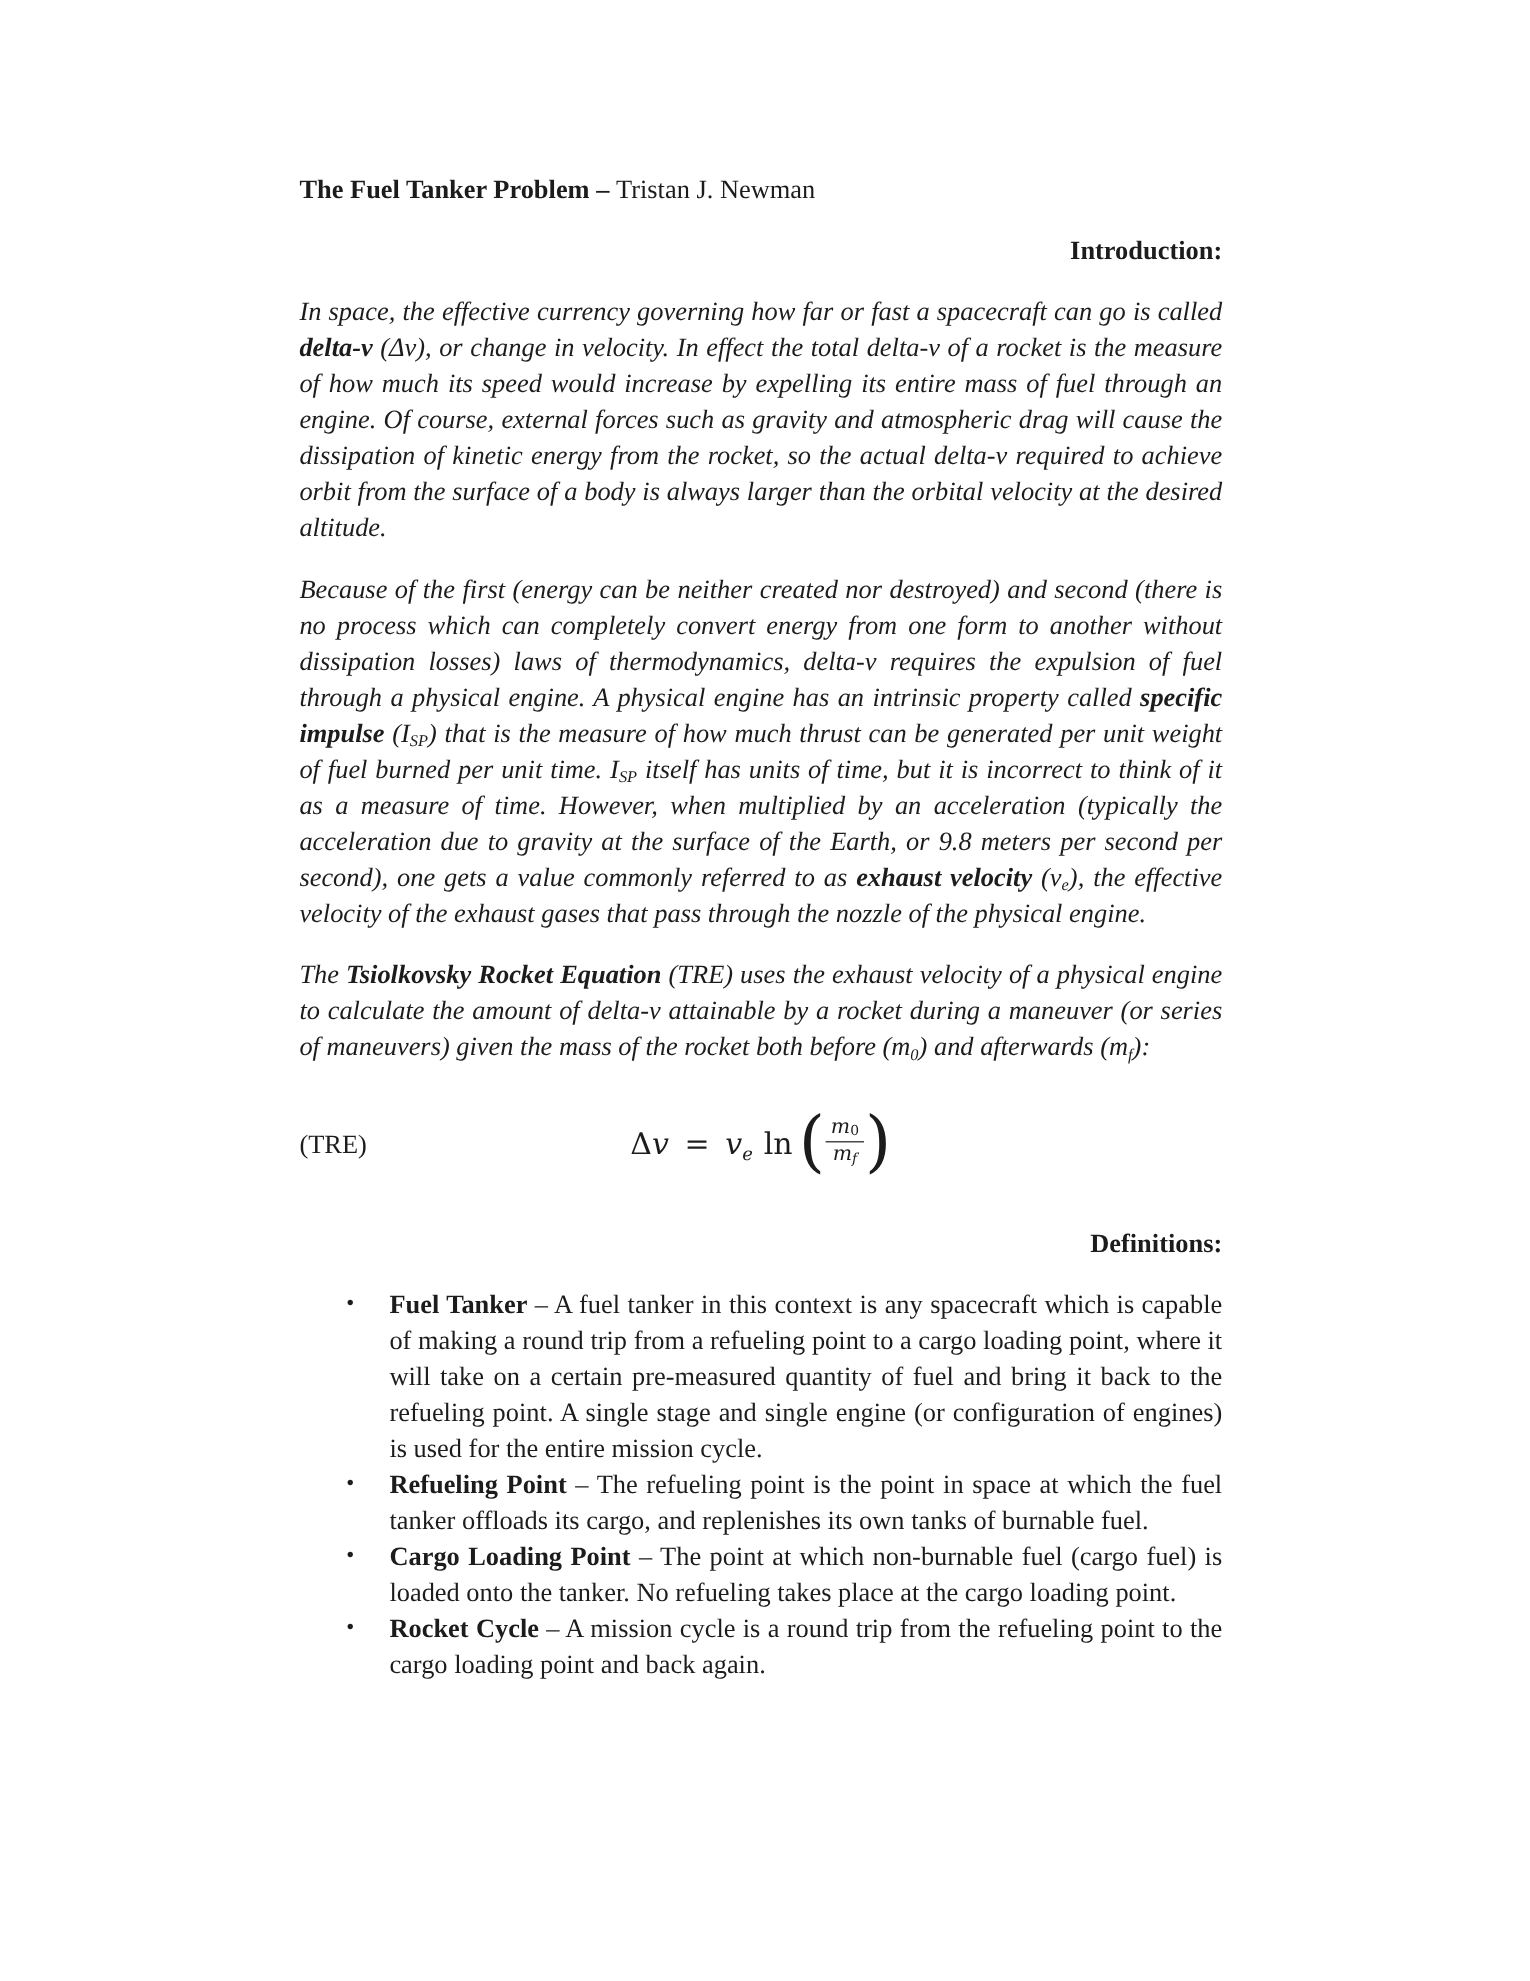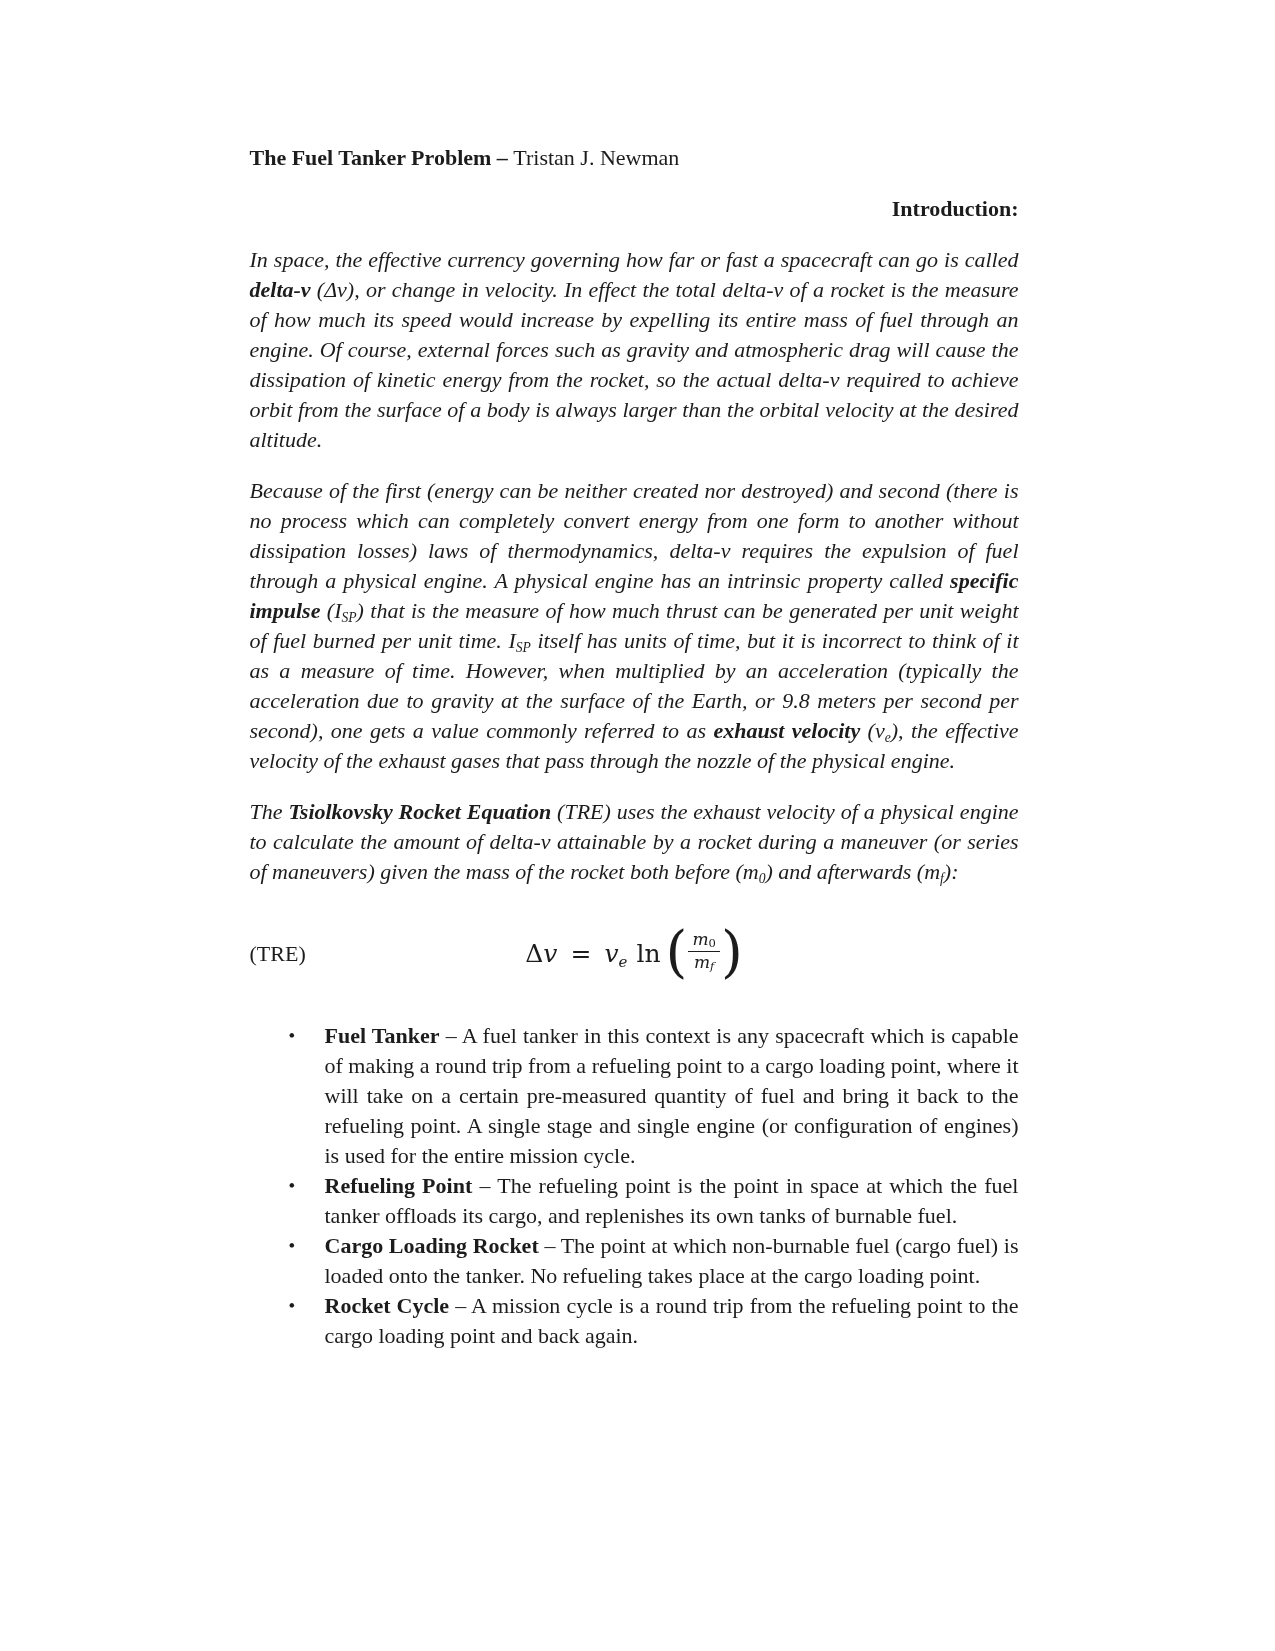--- a/index.html
+++ b/index.html
@@ -143,29 +143,30 @@
         <span class="paren">(</span>
         <span class="frac">
           <span class="num"><span class="eq-it">m</span><sub class="ss">0</sub></span>
           <span class="den"><span class="eq-it">m</span><sub class="ss eq-it">f</sub></span>
         </span>
         <span class="paren">)</span>
     </span>
   </div>
 
 
+  <p class="heading">Definitions:</p>
 
   <ul class="defs">
     <li>
       <span class="bullet">•</span><b>Fuel Tanker</b><span> – A fuel tanker in this context is any spacecraft which is capable of making a round trip from a refueling point to a cargo loading point, where it will take on a certain pre-measured quantity of fuel and bring it back to the refueling point. A single stage and single engine (or configuration of engines) is used for the entire mission cycle.</span>
     </li>
     <li>
       <span class="bullet">•</span><b>Refueling Point</b><span> – The refueling point is the point in space at which the fuel tanker offloads its cargo, and replenishes its own tanks of burnable fuel.</span>
     </li>
     <li>
-      <span class="bullet">•</span><b>Cargo Loading Rocket</b><span> – The point at which non-burnable fuel (cargo fuel) is loaded onto the tanker. No refueling takes place at the cargo loading point.</span>
+      <span class="bullet">•</span><b>Cargo Loading Point</b><span> – The point at which non-burnable fuel (cargo fuel) is loaded onto the tanker. No refueling takes place at the cargo loading point.</span>
     </li>
     <li>
       <span class="bullet">•</span><b>Rocket Cycle</b><span> – A mission cycle is a round trip from the refueling point to the cargo loading point and back again.</span>
     </li>
   </ul>
 
 </div>
 
 </body></html>

